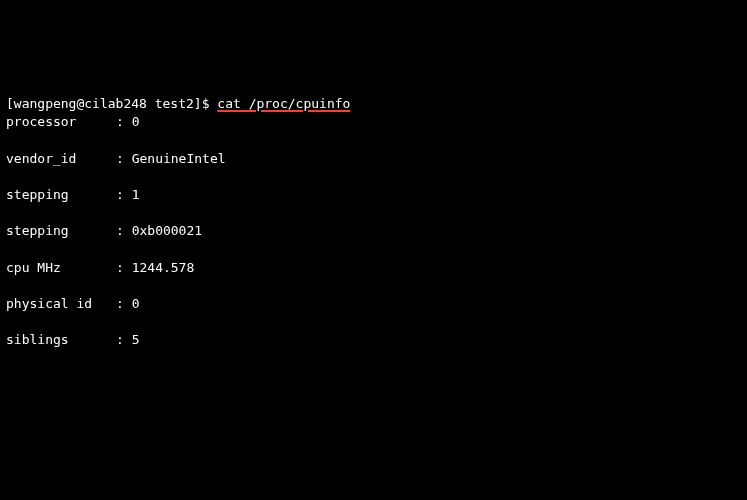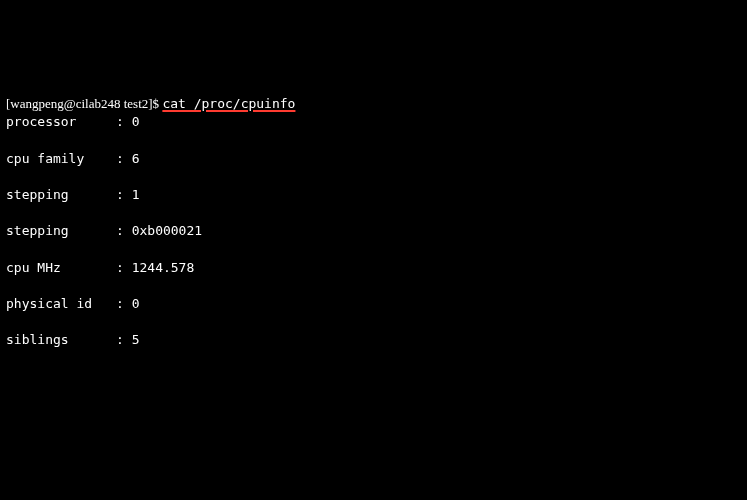--- a/index.html
+++ b/index.html
@@ -13,21 +13,20 @@
       font-family: "Menlo", "Monaco", "Consolas", monospace;
       font-size: 13px;
       line-height: 1.4;
       padding: 4px 6px;
       width: 747px;
       white-space: pre-wrap;
       word-wrap: break-word;
     }
     .prompt-line {
       display: inline;
-      font-family: Liberation Serif, serif;
     }
     .command {
       text-decoration: underline;
       text-decoration-color: #ff3b30;
       text-decoration-thickness: 2px;
       text-underline-offset: 2px;
     }
     .field-row {
       display: block;
     }
@@ -43,21 +42,21 @@
     }
   </style>
 </head>
 <body>
 
 
 
 <div>
 <span class="prompt-line">[wangpeng@cilab248 test2]$ </span><span class="command">cat /proc/cpuinfo</span>
 <div class="field-row"><span class="field-key">processor</span><span class="colon">: </span><span class="field-val">0</span></div>
-<div class="field-row"><span class="field-key">cpu family</span><span class="colon">: </span><span class="field-val">6</span></div>
+<div class="field-row"><span class="field-key">vendor_id</span><span class="colon">: </span><span class="field-val">GenuineIntel</span></div>
 <div class="field-row"><span class="field-key">stepping</span><span class="colon">: </span><span class="field-val">1</span></div>
 <div class="field-row"><span class="field-key">stepping</span><span class="colon">: </span><span class="field-val">0xb000021</span></div>
 <div class="field-row"><span class="field-key">cpu MHz</span><span class="colon">: </span><span class="field-val">1244.578</span></div>
 <div class="field-row"><span class="field-key">physical id</span><span class="colon">: </span><span class="field-val">0</span></div>
 <div class="field-row"><span class="field-key">siblings</span><span class="colon">: </span><span class="field-val">5</span></div>
 
 
 
 
 

